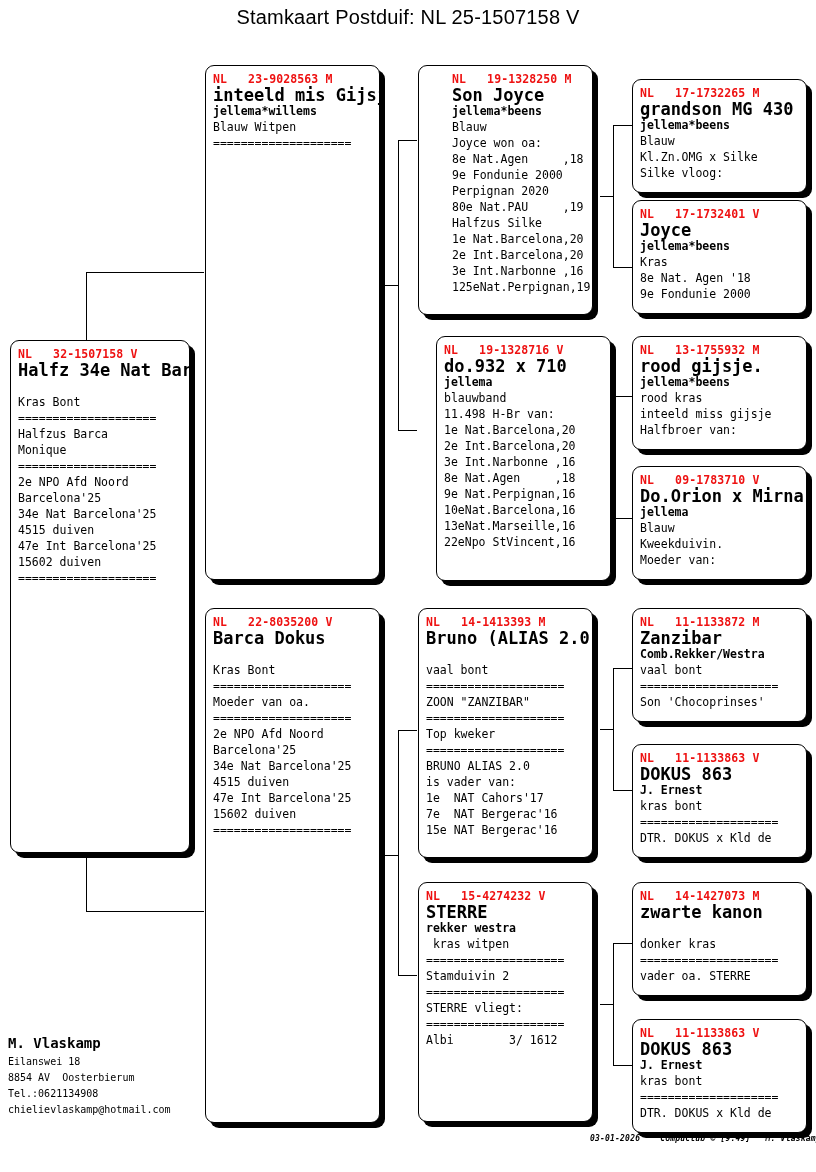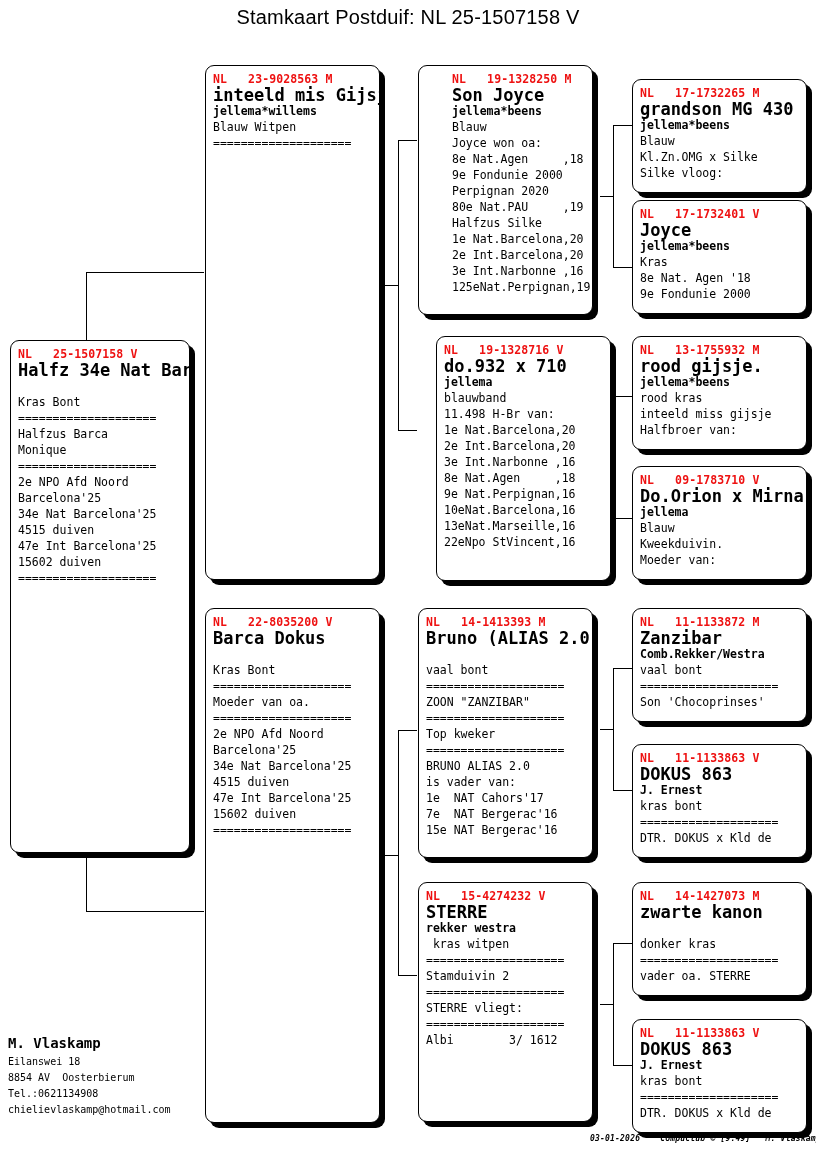--- a/index.html
+++ b/index.html
@@ -141,21 +141,21 @@
 <div class="conn conn-h" style="left:600px; top:729px; width:13px;"></div>
 <div class="conn conn-h" style="left:613px; top:668px; width:19px;"></div>
 <div class="conn conn-h" style="left:613px; top:790px; width:19px;"></div>
 
 <div class="conn conn-v" style="left:613px; top:943px; height:122px;"></div>
 <div class="conn conn-h" style="left:600px; top:1004px; width:13px;"></div>
 <div class="conn conn-h" style="left:613px; top:943px; width:19px;"></div>
 <div class="conn conn-h" style="left:613px; top:1065px; width:19px;"></div>
 
 <div class="card" style="left:10px; top:340px; width:180px; height:513px;">
-  <div class="ring">NL   25-1507158 V</div>
+  <div class="ring">NL   32-1507158 V</div>
   <div class="nick">Halfz 34e Nat Barca</div>
   <div>
     <div class="line"></div>
     <div class="line">Kras Bont</div>
     <div class="line">====================</div>
     <div class="line">Halfzus Barca</div>
     <div class="line">Monique</div>
     <div class="line">====================</div>
     <div class="line">2e NPO Afd Noord</div>
     <div class="line">Barcelona'25</div>

